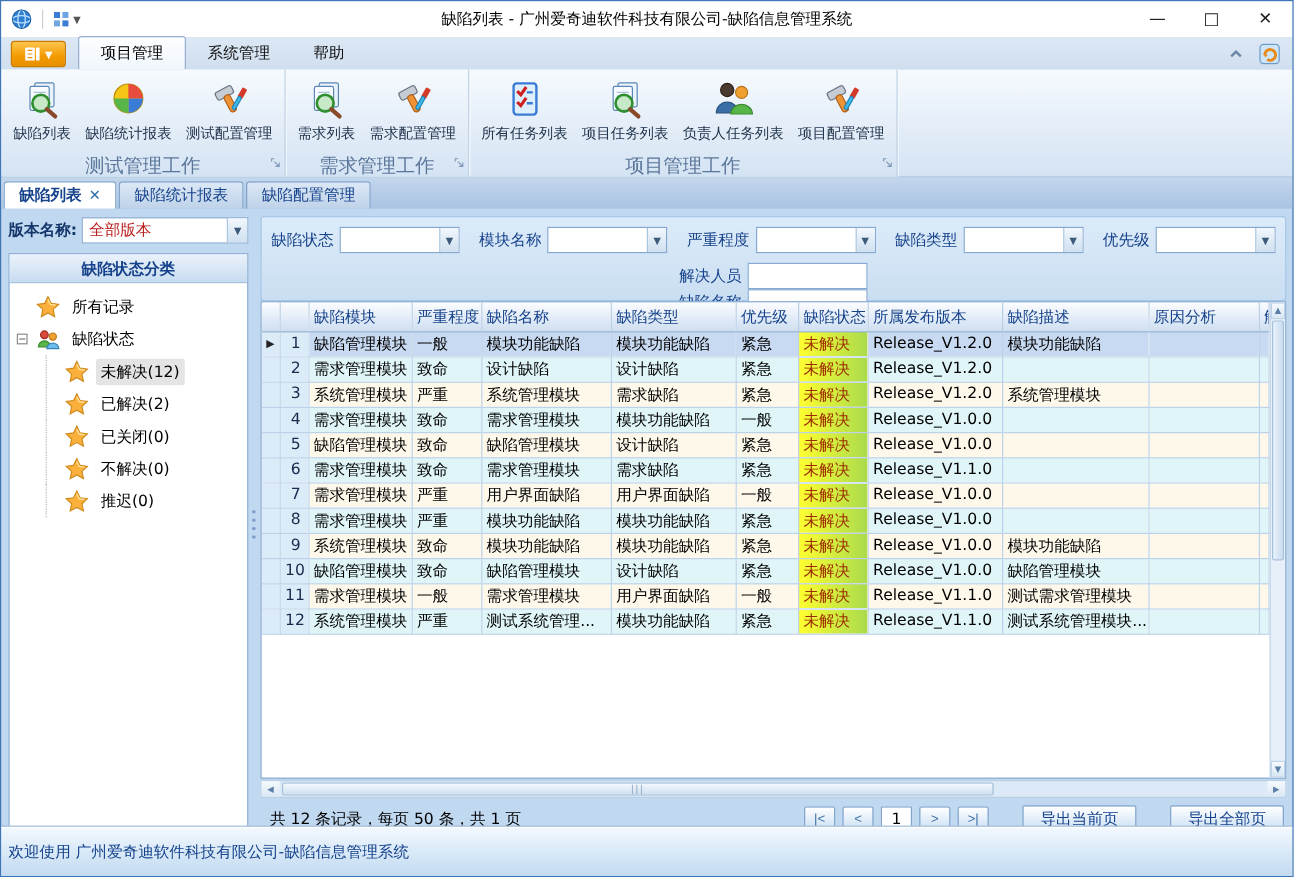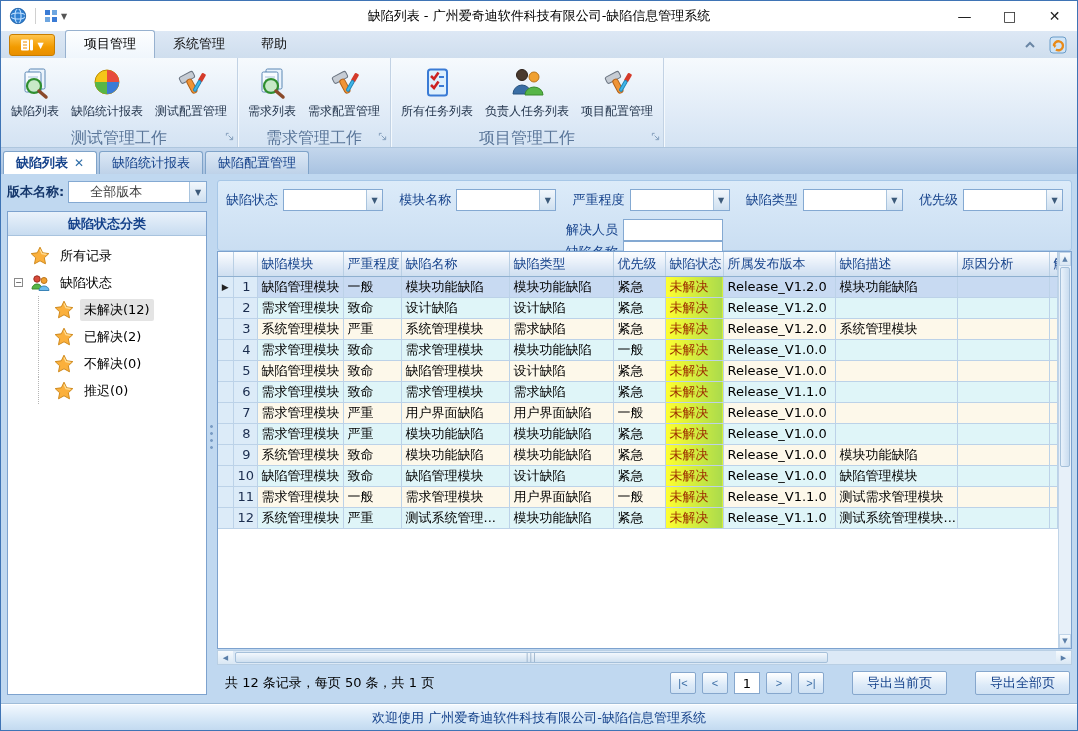--- a/index.html
+++ b/index.html
@@ -54,21 +54,21 @@
     border-radius:3px 3px 0 0; margin-right:2px; font-size:13px; color:#15428b; cursor:default; }
   .dtab.active{ background:#fff; font-weight:bold; }
   .dtab .close{ color:#2e6da8; font-size:12px; font-weight:bold; }
 
   
   .main{ position:absolute; top:173px; left:1px; right:1px; bottom:29px; display:flex; background:#c0d8f0; }
   .sidebar{ width:205px; display:flex; flex-direction:column; padding:6px 0 6px 5px; }
   .version-row{ display:flex; align-items:center; gap:4px; height:24px; }
   .vlabel{ font-weight:bold; color:#14366b; font-size:13px; white-space:nowrap; }
   .combo{ flex:1; height:22px; background:#fff; border:1px solid #84a9d2; display:flex; align-items:center; }
-  .combo .combo-val{ flex:1; padding:0 5px; font-size:13px; color:#404040;margin-left:16px; }
+  .combo .combo-val{ flex:1; padding:0 5px; font-size:13px; color:#b91c1c; }
   .combo .combo-btn{ width:17px; height:100%; background:linear-gradient(#f2f7fc,#cfe0f0);
     border-left:1px solid #a9c4de; display:flex; align-items:center; justify-content:center;
     font-size:8px; color:#3c5a7a; }
   .side-panel{ margin-top:7px; flex:1; background:#fff; border:1px solid #7da2ce; display:flex; flex-direction:column; }
   .panel-header{ height:24px; background:linear-gradient(#eaf2fb,#c8dcf0); border-bottom:1px solid #a8c3de;
     display:flex; align-items:center; justify-content:center; font-weight:bold; color:#15428b; font-size:13px; }
   .tree{ padding-top:6px; }
   .titem{ height:27px; display:flex; align-items:center; gap:6px; position:relative; cursor:default; }
   .titem .tlabel{ font-size:13px; color:#000; padding:2px 4px; border-radius:2px; }
   .titem.selected .tlabel{ background:#e4e4e4; }
@@ -140,24 +140,24 @@
   
   .gridfooter{ height:36px; display:flex; align-items:center; gap:24px; padding:0 2px; }
   .summary{ font-size:13px; color:#000; padding-left:6px; }
   .pager{ margin-left:auto; display:flex; gap:6px; align-items:center; }
   .pbtn{ width:26px; height:22px; background:linear-gradient(#ffffff,#dceaf8 60%,#cfe1f3);
     border:1px solid #86a7cd; border-radius:2px; color:#3c6ea5; font-size:11px; cursor:default; }
   .pinput{ width:26px; height:22px; border:1px solid #86a7cd; text-align:center; font:inherit; }
   .gridfooter .btn{ margin-left:4px; }
 
   
-  .statusbar{ position:absolute; left:0; right:0; bottom:0; height:26px;
+  .statusbar{ position:absolute; left:0; right:0; bottom:0; height:41px;
     background:linear-gradient(#f2f8fe,#cfe3f5 70%,#c3daf0); border-top:1px solid #fff;
     box-shadow:0 -1px 0 #9fbcd8; display:flex; align-items:center; padding:0 6px;
-    color:#15428b; font-size:13px;justify-content:center; }
+    color:#15428b; font-size:13px; }
   .sb-right{ margin-left:auto; display:flex; align-items:center; gap:16px; }
   .sbsep{ width:1px; height:16px; background:#9db9d8; }
   .sb-msg{ display:flex; align-items:center; gap:4px; }
   .grip{ width:12px; height:12px; margin-left:4px; align-self:flex-end;
     background:radial-gradient(circle 1.2px,#8aa5c0 1px,transparent 1.4px) 0 0/4px 4px; }
   .icon{ display:inline-flex; }
 </style>
 </head>
 <body>
 
@@ -326,20 +326,33 @@
                 <line x1="19" y1="11" x2="24" y2="11" stroke="#3a7bd5" stroke-width="2"></line>
                 <path d="M11 19 l3 3 l4.5-6.5" stroke="#cc2222" stroke-width="2.6" fill="none"></path>
                 <line x1="19" y1="20" x2="24" y2="20" stroke="#3a7bd5" stroke-width="2"></line>
               </svg>
             </span>
             <span class="rlabel">所有任务列表</span>
           </div>
           <div class="rbtn">
             <span class="icon">
               <svg viewBox="0 0 34 34">
+                <rect x="11" y="3" width="16" height="20" rx="1.5" fill="#eaf3fc" stroke="#5b87b4"></rect>
+                <rect x="7" y="6" width="16" height="20" rx="1.5" fill="#f7fbff" stroke="#5b87b4"></rect>
+                <line x1="10" y1="11" x2="20" y2="11" stroke="#a8c2da"></line>
+                <line x1="10" y1="14" x2="20" y2="14" stroke="#a8c2da"></line>
+                <circle cx="16" cy="20" r="7" fill="rgba(140,210,130,0.45)" stroke="#2f8f2f" stroke-width="2.2"></circle>
+                <line x1="21" y1="25" x2="28" y2="31" stroke="#8a4a2a" stroke-width="3.5" stroke-linecap="round"></line>
+              </svg>
+            </span>
+            <span class="rlabel">项目任务列表</span>
+          </div>
+          <div class="rbtn">
+            <span class="icon">
+              <svg viewBox="0 0 34 34">
                 <circle cx="12" cy="9" r="5.5" fill="#4a3a2e" stroke="#2c2018"></circle>
                 <path d="M3 28 a9 9 0 0 1 18 0 Z" fill="#3a6ea5" stroke="#27527e"></path>
                 <circle cx="24" cy="11" r="5" fill="#f0a030" stroke="#b9741a"></circle>
                 <path d="M15 29 a9 8 0 0 1 18 0 Z" fill="#57b647" stroke="#3a8a2c"></path>
               </svg>
             </span>
             <span class="rlabel">负责人任务列表</span>
           </div>
           <div class="rbtn">
             <span class="icon">
@@ -426,20 +439,30 @@
             </div>
             <div class="titem lv1">
               <span class="tdot" style="left: 30px;"></span>
               <span class="icon">
                 <svg viewBox="0 0 20 20">
                   <path d="M10 1.2 l2.7 5.6 6.1.8 -4.5 4.2 1.2 6 -5.5-3 -5.5 3 1.2-6 -4.5-4.2 6.1-.8 Z" fill="#fbb03c" stroke="#cf8a1d"></path>
                   <path d="M10 3.5 l2 4.2 4.5.6" fill="none" stroke="#ffe09a" stroke-width="1.2"></path>
                 </svg>
               </span>
               <span class="tlabel">已解决(2)</span>
+            </div>
+            <div class="titem lv1">
+              <span class="tdot" style="left: 30px;"></span>
+              <span class="icon">
+                <svg viewBox="0 0 20 20">
+                  <path d="M10 1.2 l2.7 5.6 6.1.8 -4.5 4.2 1.2 6 -5.5-3 -5.5 3 1.2-6 -4.5-4.2 6.1-.8 Z" fill="#fbb03c" stroke="#cf8a1d"></path>
+                  <path d="M10 3.5 l2 4.2 4.5.6" fill="none" stroke="#ffe09a" stroke-width="1.2"></path>
+                </svg>
+              </span>
+              <span class="tlabel">已关闭(0)</span>
             </div>
             <div class="titem lv1">
               <span class="tdot" style="left: 30px;"></span>
               <span class="icon">
                 <svg viewBox="0 0 20 20">
                   <path d="M10 1.2 l2.7 5.6 6.1.8 -4.5 4.2 1.2 6 -5.5-3 -5.5 3 1.2-6 -4.5-4.2 6.1-.8 Z" fill="#fbb03c" stroke="#cf8a1d"></path>
                   <path d="M10 3.5 l2 4.2 4.5.6" fill="none" stroke="#ffe09a" stroke-width="1.2"></path>
                 </svg>
               </span>
               <span class="tlabel">不解决(0)</span>

